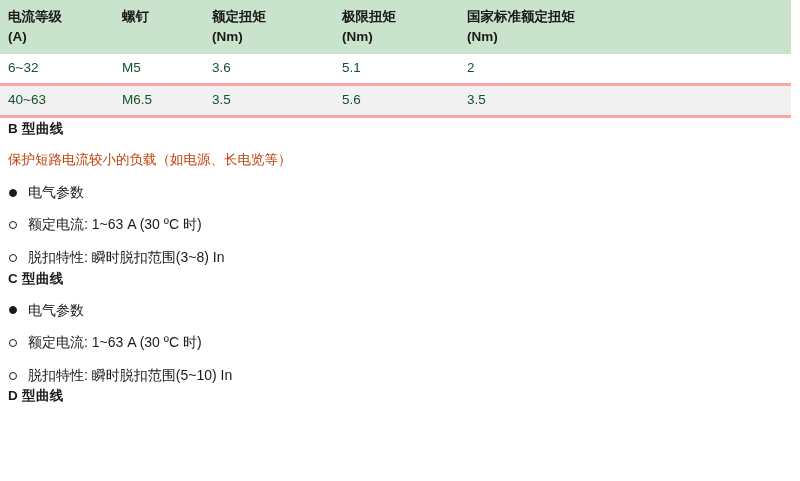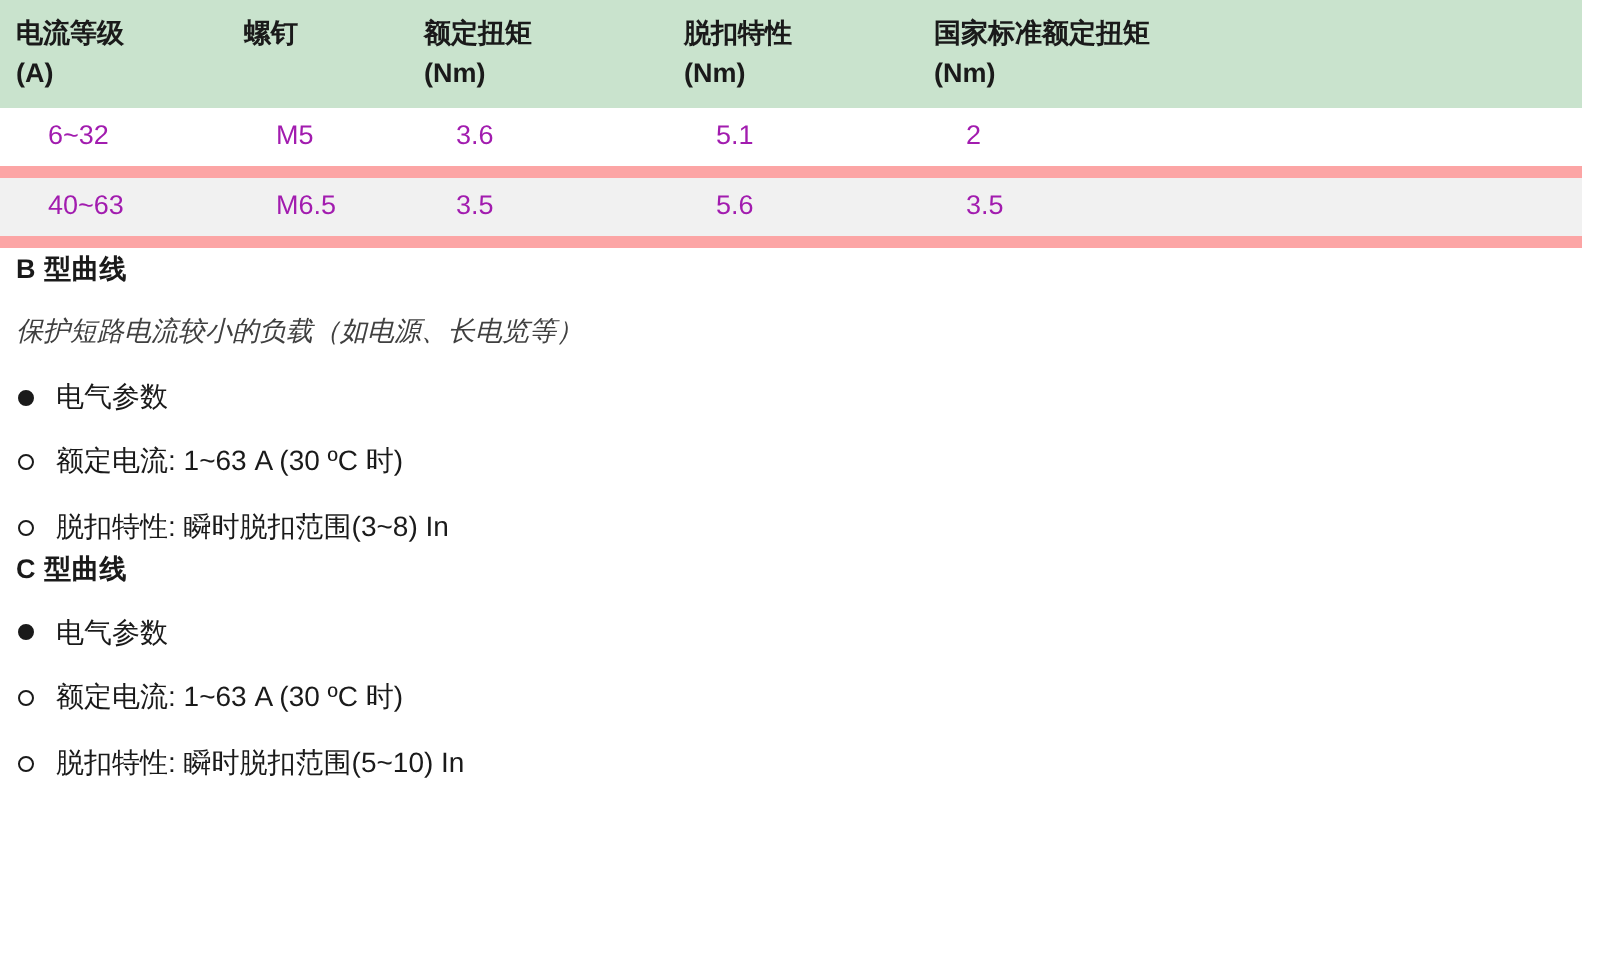--- a/index.html
+++ b/index.html
@@ -33,26 +33,26 @@
     background: #c9e3cd;
     text-align: left;
     font-weight: bold;
     vertical-align: top;
     padding: 7px 0 8px 8px;
     line-height: 1.45;
     color: #1a1a1a;
     border: none;
   }
   .spec-table td {
-    padding: 5px 0 5px 24px;
+    padding: 5px 0 5px 8px;
     vertical-align: top;
     line-height: 1.4;
-    border-bottom: 6px solid #fca5a5;
+    border-bottom: 3px solid #fca5a5;
     background: #ffffff;
-    color: #a21caf;
+    color: #14532d;
     font-size: 13.5px;
   }
   .spec-table tr.row-alt td {
     background: #f1f1f1;
   }
   .col-0 { width: 114px; }
   .col-1 { width: 90px; }
   .col-2 { width: 130px; }
   .col-3 { width: 125px; }
   .col-4 { width: 332px; }
@@ -69,23 +69,22 @@
   .section-title {
     font-size: 13.5px;
     font-weight: bold;
     letter-spacing: 0.3px;
     margin: 0 0 13px 0;
     color: #1a1a1a;
   }
   .section-desc {
     font-size: 13.5px;
     margin: 0 0 13px 0;
-    color: #404040;
+    color: #c2410c;
     line-height: 1.4;
-    font-style: italic;
   }
   .bullet-list {
     list-style: none;
     margin: 0;
     padding: 0;
   }
   .bullet-list li {
     font-size: 14px;
     line-height: 1.4;
     margin: 0 0 13px 0;
@@ -136,21 +135,21 @@
         </th>
         <th>
           <span>螺钉</span>
           <span class="th-line2"></span>
         </th>
         <th>
           <span>额定扭矩</span>
           <span class="th-line2">(Nm)</span>
         </th>
         <th>
-          <span>脱扣特性</span>
+          <span>极限扭矩</span>
           <span class="th-line2">(Nm)</span>
         </th>
         <th>
           <span>国家标准额定扭矩</span>
           <span class="th-line2">(Nm)</span>
         </th>
       </tr>
     </thead>
     <tbody>
       <tr>
@@ -202,15 +201,19 @@
           <span class="marker"></span>
           <span>额定电流: 1~63 A (30 ºC 时)</span>
         </li>
         <li class="hollow">
           <span class="marker"></span>
           <span>脱扣特性: 瞬时脱扣范围(5~10) In</span>
         </li>
       </ul>
     </div>
 
+    <div class="section">
+      <div class="section-title">D 型曲线</div>
+
+    </div>
 
   </div>
 </div>
 
 </body></html>

